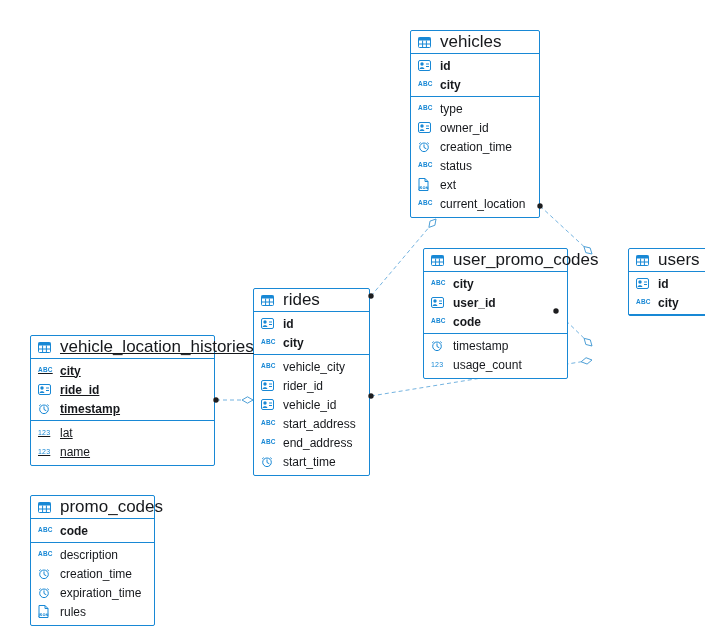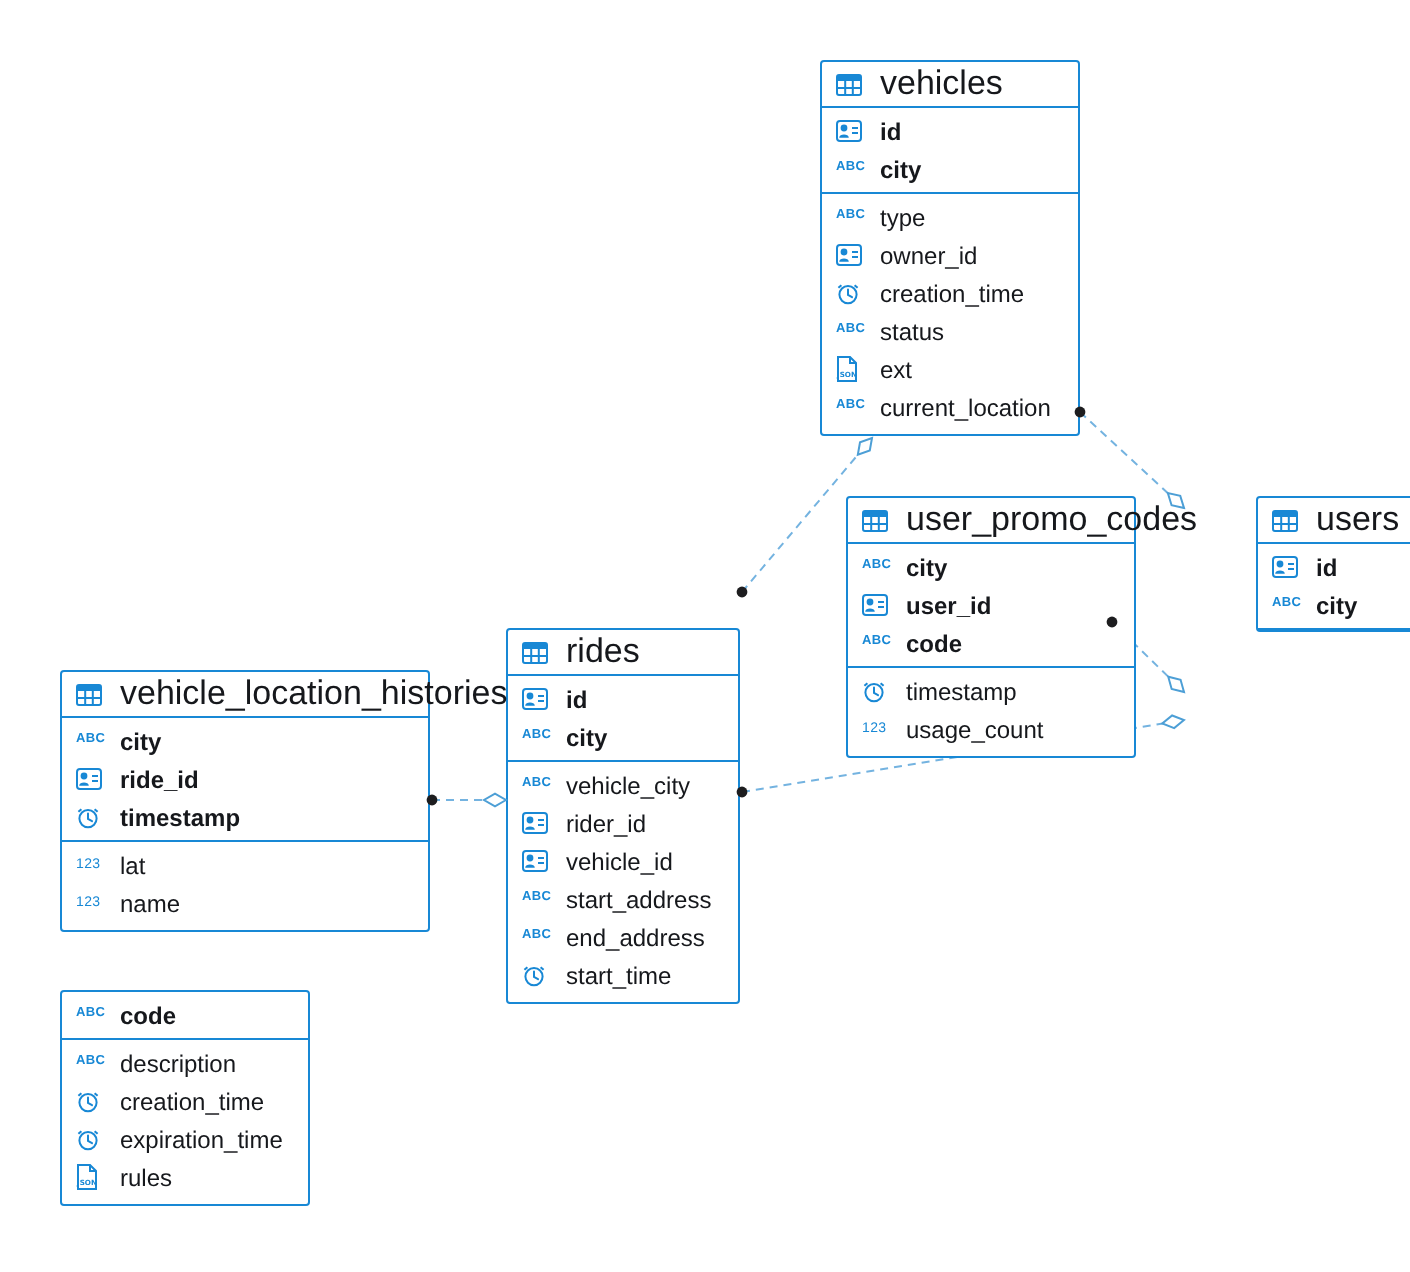--- a/index.html
+++ b/index.html
@@ -232,21 +232,21 @@
           <span class="fname">id</span>
         </div>
         <div class="row">
           <span class="icon">
             <span class="txticon">ABC</span>
           </span>
           <span class="fname">city</span>
         </div>
       </div>
     </div>
-    <div class="table-card" style="left: 253px; top: 288px; width: 117px; margin-top: 26px;">
+    <div class="table-card" style="left: 253px; top: 288px; width: 117px;">
       <div class="card-header">
         <span class="icon">
           <svg width="13" height="11" viewBox="0 0 13 11" fill="none">
             <rect x=".5" y=".5" width="12" height="10" rx="1" stroke="currentColor"></rect>
             <rect x=".5" y=".5" width="12" height="3" fill="currentColor"></rect>
             <path d="M4.6 3.5 V10.5 M8.4 3.5 V10.5 M.5 7 H12.5" stroke="currentColor"></path>
           </svg>
         </span>
         <span class="tname">rides</span>
       </div>
@@ -315,21 +315,21 @@
             <svg width="12" height="12" viewBox="0 0 12 12" fill="none">
               <circle cx="6" cy="6.3" r="4.3" stroke="currentColor"></circle>
               <path d="M6 3.8 V6.5 L8 7.6" stroke="currentColor" stroke-linecap="round"></path>
               <path d="M9.3 1.6 L10.8 2.9 M2.7 1.6 L1.2 2.9" stroke="currentColor"></path>
             </svg>
           </span>
           <span class="fname">start_time</span>
         </div>
       </div>
     </div>
-    <div class="table-card" style="left: 30px; top: 335px; width: 185px;">
+    <div class="table-card" style="left: 30px; top: 335px; width: 185px; text-decoration: underline;">
       <div class="card-header">
         <span class="icon">
           <svg width="13" height="11" viewBox="0 0 13 11" fill="none">
             <rect x=".5" y=".5" width="12" height="10" rx="1" stroke="currentColor"></rect>
             <rect x=".5" y=".5" width="12" height="3" fill="currentColor"></rect>
             <path d="M4.6 3.5 V10.5 M8.4 3.5 V10.5 M.5 7 H12.5" stroke="currentColor"></path>
           </svg>
         </span>
         <span class="tname">vehicle_location_histories</span>
       </div>
@@ -371,20 +371,30 @@
         </div>
         <div class="row">
           <span class="icon">
             <span class="txticon num">123</span>
           </span>
           <span class="fname">name</span>
         </div>
       </div>
     </div>
     <div class="table-card" style="left: 30px; top: 495px; width: 125px;">
+      <div class="card-header">
+        <span class="icon">
+          <svg width="13" height="11" viewBox="0 0 13 11" fill="none">
+            <rect x=".5" y=".5" width="12" height="10" rx="1" stroke="currentColor"></rect>
+            <rect x=".5" y=".5" width="12" height="3" fill="currentColor"></rect>
+            <path d="M4.6 3.5 V10.5 M8.4 3.5 V10.5 M.5 7 H12.5" stroke="currentColor"></path>
+          </svg>
+        </span>
+        <span class="tname">promo_codes</span>
+      </div>
       <div class="section pk">
         <div class="row">
           <span class="icon">
             <span class="txticon">ABC</span>
           </span>
           <span class="fname">code</span>
         </div>
       </div>
       <div class="section fields">
         <div class="row">

